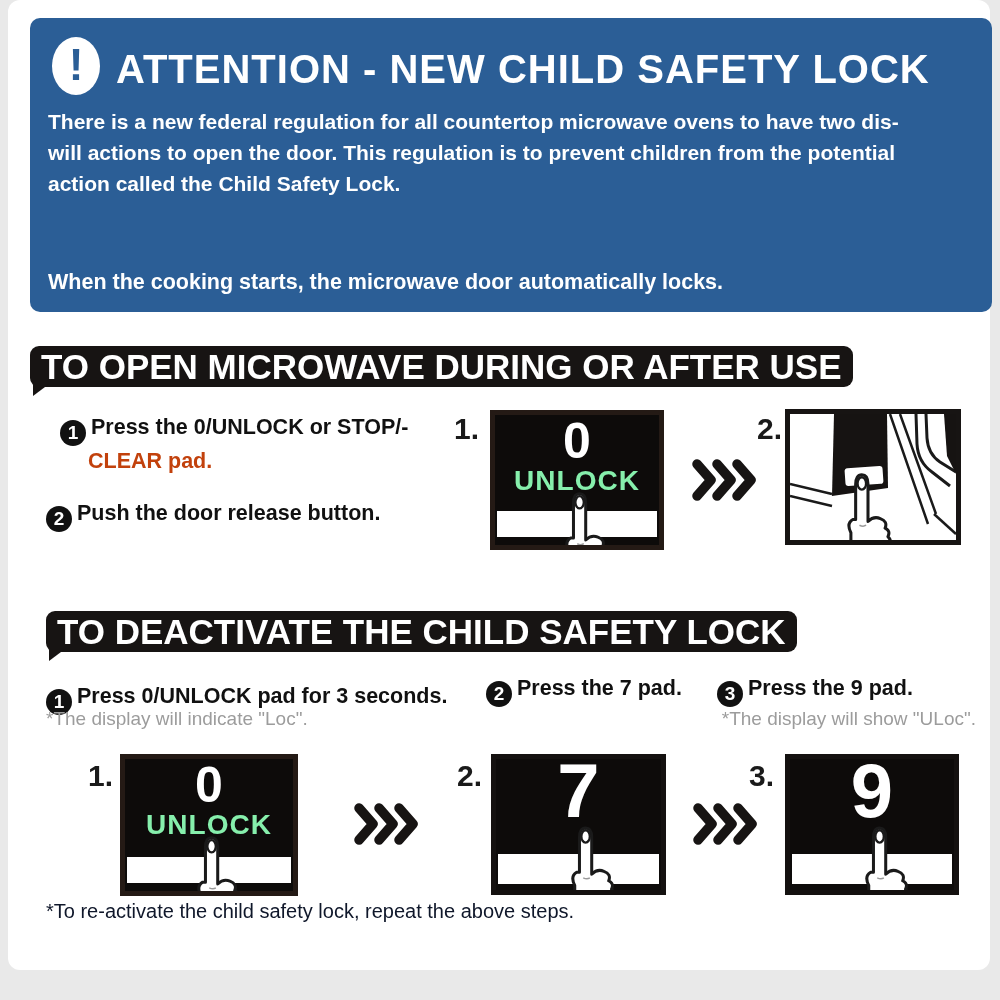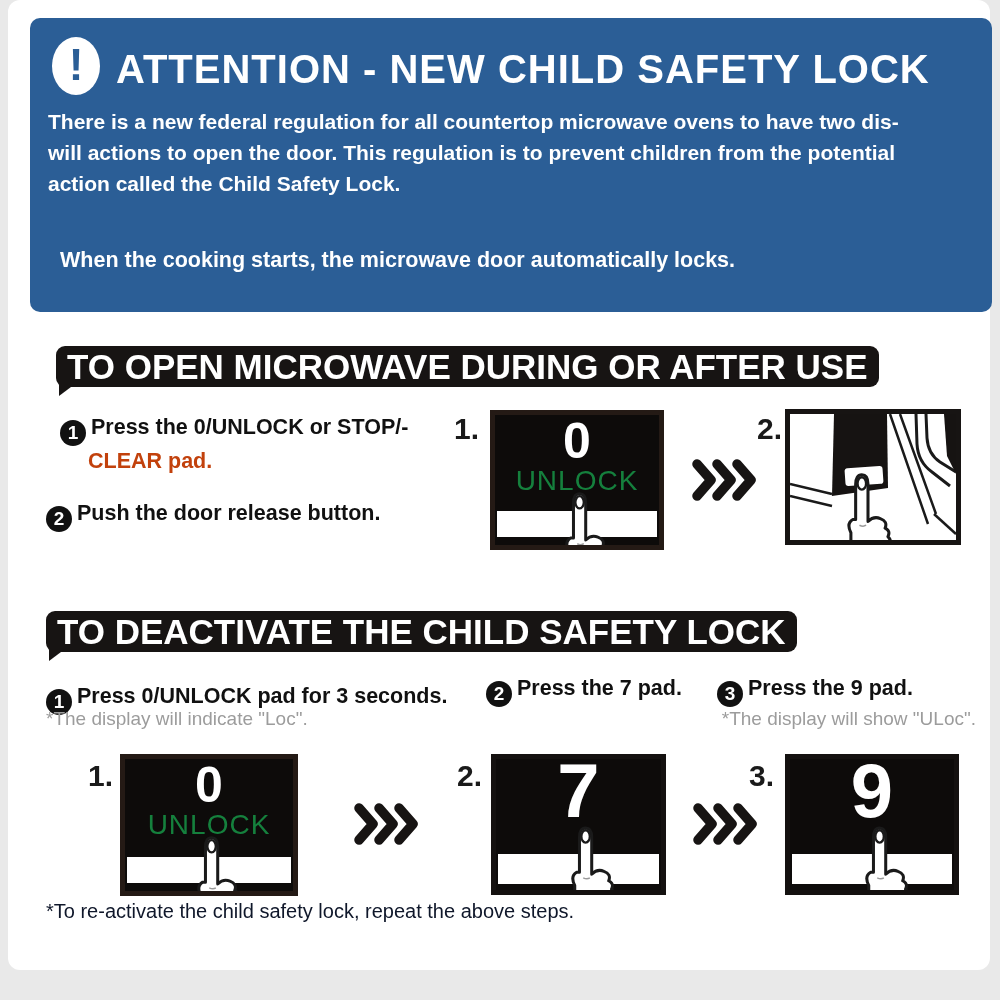--- a/index.html
+++ b/index.html
@@ -6,38 +6,38 @@
   body{font-family:"Liberation Sans","DejaVu Sans",sans-serif;}
   .page{position:relative;width:1000px;height:1000px;background:#e9e9e9;overflow:hidden;}
   .card{position:absolute;left:8px;top:0;width:982px;height:970px;background:#ffffff;border-radius:12px;}
 
   
   .banner-blue{position:absolute;left:22px;top:18px;width:962px;height:294px;background:#2b5e96;border-radius:10px;color:#fff;}
   .attn-icon{position:absolute;left:22px;top:19px;width:48px;height:58px;background:#fff;border-radius:50%;display:flex;align-items:center;justify-content:center;}
   .attn-icon span{color:#2b5e96;font-weight:bold;font-size:44px;line-height:1;transform:translateY(-1px);}
   .attn-title{position:absolute;left:86px;top:24px;height:54px;line-height:54px;font-size:40px;font-weight:bold;letter-spacing:1px;white-space:nowrap;}
   .attn-body{position:absolute;left:18px;top:88px;font-size:21px;font-weight:bold;line-height:31px;white-space:nowrap;}
-  .attn-note{position:absolute;left:18px;top:230px;font-size:21.5px;font-weight:bold;white-space:nowrap;margin-left:12px;}
+  .attn-note{position:absolute;left:18px;top:252px;font-size:21.5px;font-weight:bold;white-space:nowrap;}
 
   
   .section-banner{position:absolute;background:#171413;color:#fff;height:41px;line-height:42px;padding:0 11px;font-size:35px;font-weight:bold;border-radius:9px;white-space:nowrap;}
   .section-banner::after{content:"";position:absolute;left:3px;bottom:-9px;width:0;height:0;border-top:12px solid #171413;border-right:16px solid transparent;}
 
   
   .step{position:absolute;font-size:21.5px;font-weight:bold;color:#111;white-space:nowrap;}
   .stepcircle{display:inline-flex;width:26px;height:26px;border-radius:50%;background:#111;color:#fff;align-items:center;justify-content:center;font-size:19px;font-weight:bold;margin-right:5px;vertical-align:-5px;}
   .stepline2{position:absolute;font-size:21.5px;font-weight:bold;color:#c2410c;white-space:nowrap;}
 
   .figlabel{position:absolute;font-size:30px;font-weight:bold;color:#1a1a1a;}
 
   
   .pad{position:absolute;box-sizing:border-box;background:#0d0b0a;border:5px solid #241a15;overflow:hidden;}
   .pad.dark-border{border-color:#141110;}
   .pad .pad-zero{position:absolute;left:0;right:0;top:0;text-align:center;color:#fff;font-size:50px;font-weight:bold;line-height:52px;}
-  .pad .pad-unlock{position:absolute;left:0;right:0;top:50px;text-align:center;color:#15803d;font-size:28px;font-weight:normal;letter-spacing:1px;}
+  .pad .pad-unlock{position:absolute;left:0;right:0;top:50px;text-align:center;color:#86efac;font-size:28px;font-weight:bold;letter-spacing:1px;}
   .pad .pad-digit{position:absolute;left:0;right:0;top:-8px;text-align:center;color:#fff;font-size:76px;font-weight:bold;line-height:80px;}
   .pad .pad-strip{position:absolute;left:2px;right:2px;bottom:8px;height:26px;background:#fff;}
   .pad .pad-strip.tall{height:30px;bottom:6px;}
   .pad .finger{position:absolute;}
 
   .doorfig{position:absolute;box-sizing:border-box;background:#fff;border:5px solid #171413;overflow:hidden;}
 
   .chev{position:absolute;}
 
   .note-gray{position:absolute;color:#9c9c9c;font-size:19px;white-space:nowrap;}
@@ -68,21 +68,21 @@
       </div>
       <div class="attn-title">ATTENTION - NEW CHILD SAFETY LOCK</div>
       <div class="attn-body">
         <div>There is a new federal regulation for all countertop microwave ovens to have two dis-</div>
         <div>will actions to open the door. This regulation is to prevent children from the potential</div>
         <div>action called the Child Safety Lock.</div>
       </div>
       <div class="attn-note">When the cooking starts, the microwave door automatically locks.</div>
     </div>
 
-    <div class="section-banner" style="left:48px;top:346px;">TO OPEN MICROWAVE DURING OR AFTER USE</div>
+    <div class="section-banner" style="left:22px;top:346px;">TO OPEN MICROWAVE DURING OR AFTER USE</div>
 
     <div class="step" style="left:38px;top:415px;margin-left:14px;">
       <span class="stepcircle">1</span><span>Press the 0/UNLOCK or STOP/-</span>
     </div>
     <div class="stepline2" style="left:80px;top:449px;">CLEAR pad.</div>
 
     <div class="step" style="left:38px;top:501px;">
       <span class="stepcircle">2</span><span>Push the door release button.</span>
     </div>
 

